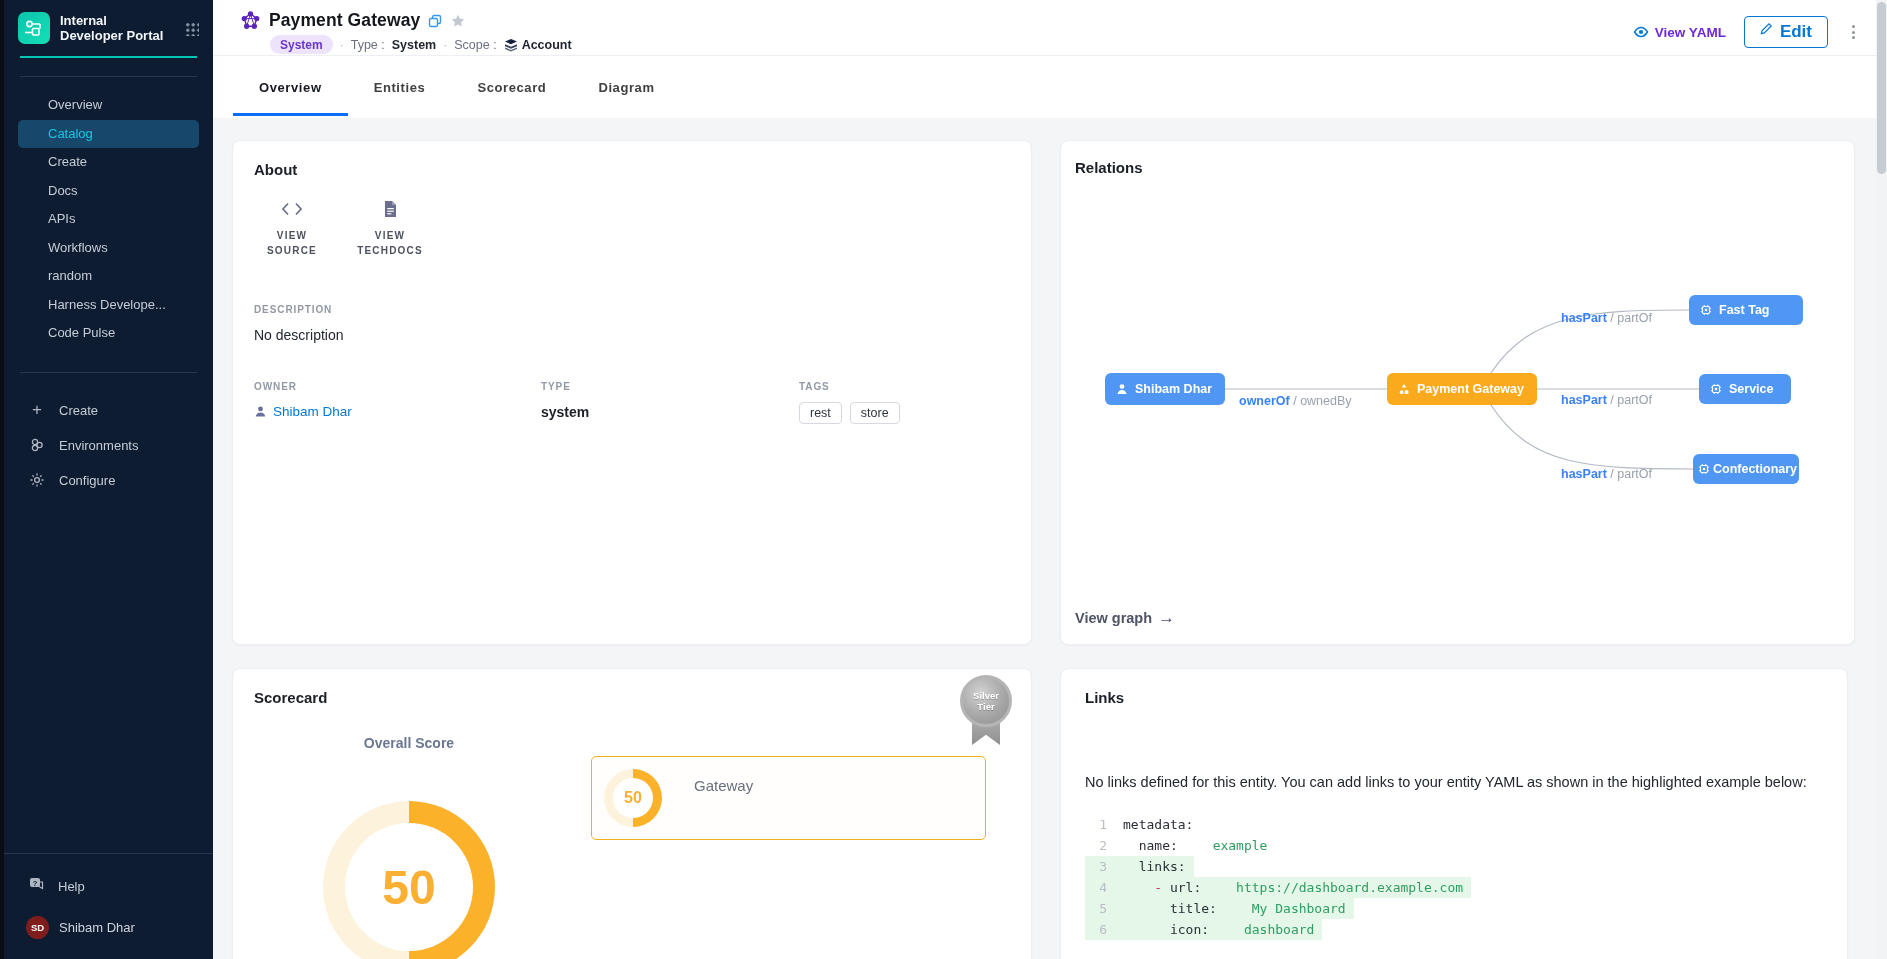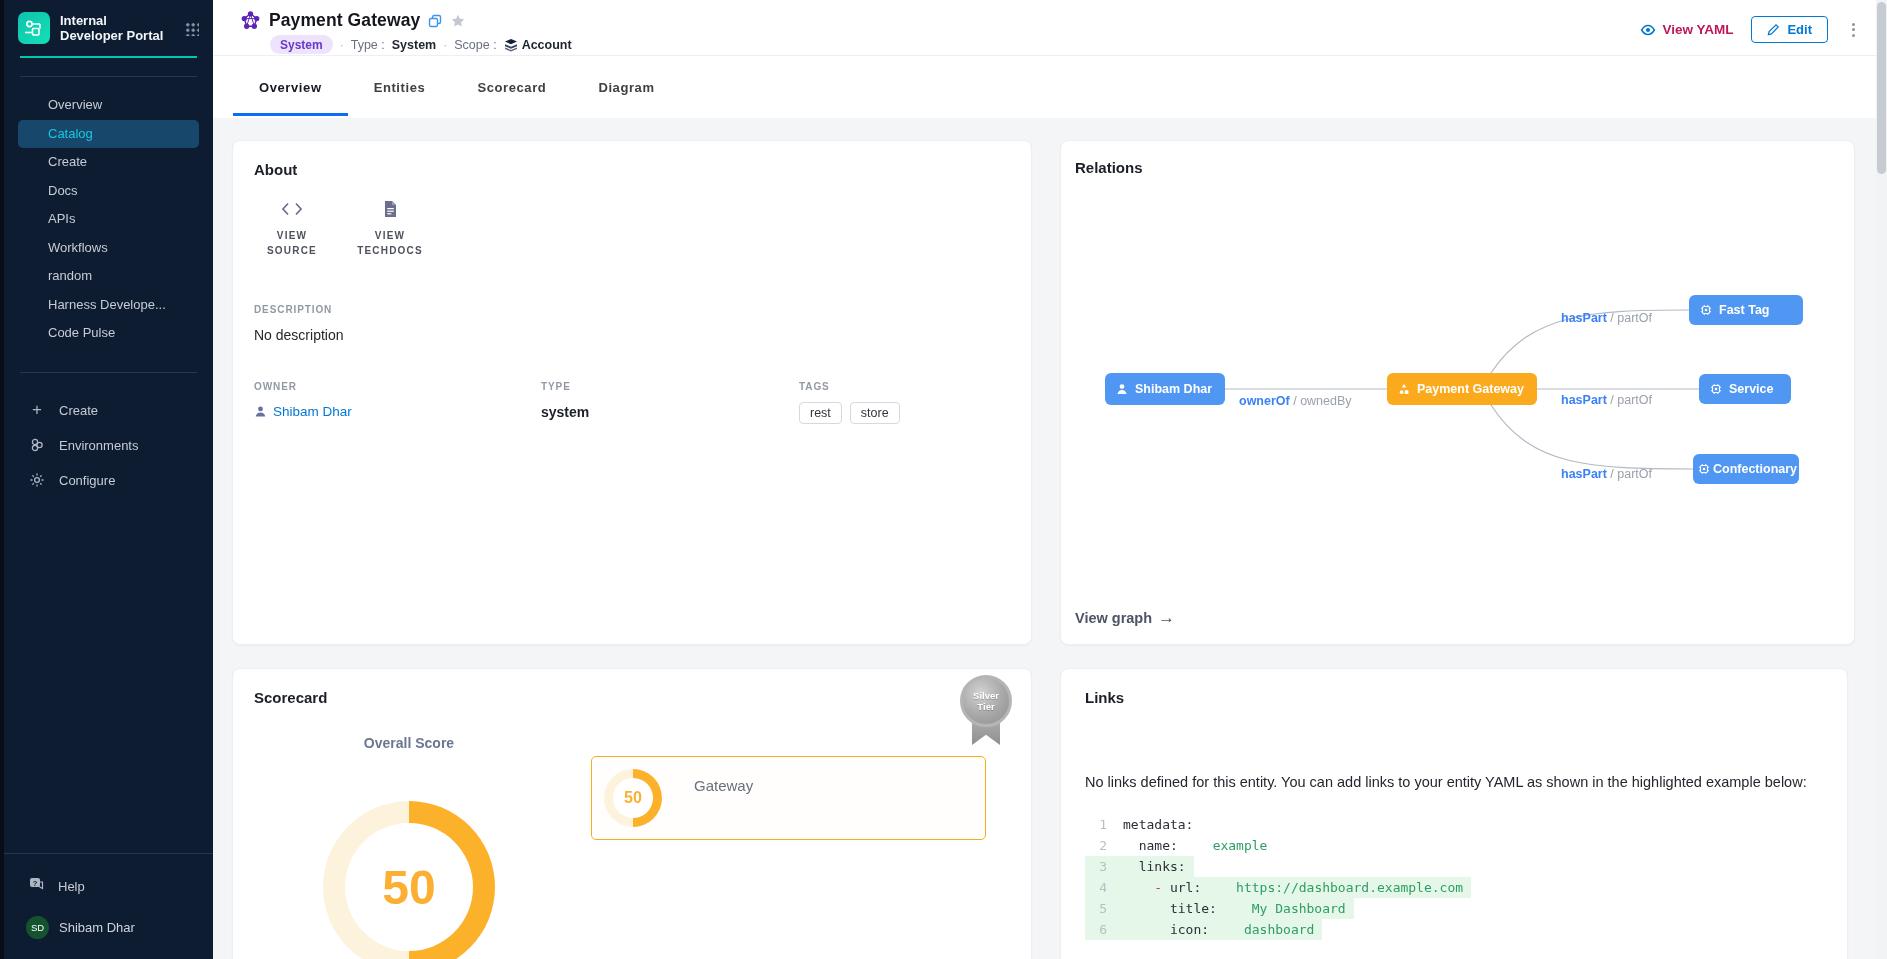--- a/index.html
+++ b/index.html
@@ -19,39 +19,39 @@
   .nav-item.active { background:#17486b; color:#18c7e6; }
   .nav-item { display:block; line-height:28.5px; padding-left:30px; }
   .side-actions { margin-top:20px; }
   .side-action { display:flex; align-items:center; height:35px; padding-left:24px; color:#c6ccd6; font-size:13px; cursor:pointer; }
   .side-action .ic { width:18px; margin-right:13px; display:flex; align-items:center; justify-content:center; color:#aeb6c4; font-size:15px; }
   .side-bottom { position:absolute; left:0; bottom:0; width:100%; }
   .side-bottom .bdiv { height:1px; background:#263650; margin:0 0 16px 0; }
   .help-row { display:flex; align-items:center; padding-left:24px; height:32px; color:#c6ccd6; font-size:13px; cursor:pointer; }
   .help-row .ic { margin-right:13px; }
   .user-row { display:flex; align-items:center; padding:14px 0 20px 22px; color:#cfd4dd; font-size:13px; cursor:pointer; }
-  .avatar { width:23px; height:23px; border-radius:50%; background:#14532d; color:#fff; font-size:9.5px; font-weight:400; display:flex; align-items:center; justify-content:center; margin-right:10px; }
+  .avatar { width:23px; height:23px; border-radius:50%; background:#7f1d1d; color:#fff; font-size:9.5px; font-weight:700; display:flex; align-items:center; justify-content:center; margin-right:10px; }
 
   
   .main { position:fixed; left:213px; top:0; width:1674px; height:959px; }
   .page-header { height:56px; background:#fff; display:flex; align-items:flex-start; padding:10px 26px 0 27px; border-bottom:1px solid #edeff3; }
   .title-block {}
   .title-row { display:flex; align-items:center; gap:8px; }
   .entity-icon { width:21px; height:21px; }
   .page-title { font-size:17.5px; font-weight:700; color:#14171d; letter-spacing:.1px; }
   .copy-icon, .star-icon { cursor:pointer; display:flex; }
   .sub-row { display:flex; align-items:center; gap:7px; margin:4px 0 0 30px; font-size:12.5px; }
   .pill-system { background:#ede3fc; color:#6938c9; font-weight:600; font-size:12px; padding:2.5px 10px; border-radius:10px; }
   .dot-sep { color:#aab0ba; font-size:12px; }
   .meta-label { color:#6a7080; }
   .meta-value { color:#1f242e; font-weight:600; }
   .scope-val { display:flex; align-items:center; gap:4px; font-weight:600; }
   .header-actions { margin-left:auto; display:flex; align-items:center; gap:18px; padding-top:6px; }
-  .view-yaml { display:flex; align-items:center; gap:6px; color:#be185d; font-size:13.5px; font-weight:600; cursor:pointer; }
-  .edit-btn { display:flex; align-items:center; gap:7px; color:#0278d5; font-size:13px; font-weight:600; border:1px solid #0278d5; background:#fff; border-radius:4px; padding:5px 15px; cursor:pointer; }
+  .view-yaml { display:flex; align-items:center; gap:6px; color:#6d28d9; font-size:13.5px; font-weight:600; cursor:pointer; }
+  .edit-btn { display:flex; gap:7px; color:#0278d5; font-size:17px; font-weight:600; border:1px solid #0278d5; background:#fff; border-radius:4px; padding:5px 15px; cursor:pointer; }
   .kebab { display:flex; flex-direction:column; gap:2.5px; padding:4px 6px; cursor:pointer; }
   .kebab i { width:3px; height:3px; border-radius:50%; background:#8d939e; }
 
   .tabbar { height:62px; background:#fff; display:flex; align-items:stretch; padding-left:20px; }
   .tab { padding:0 26px; display:flex; align-items:center; font-size:13px; letter-spacing:.6px; color:#404040; font-weight:600; position:relative; cursor:pointer; }
   .tab.active { color:#15181e; }
   .tab.active::after { content:""; position:absolute; left:0; right:0; bottom:2px; height:3px; background:#0a6ef5; }
 
   .content { position:relative; background:#f3f5f7; height:841px; }
   .card { position:absolute; background:#fff; border:1px solid #eceef2; border-radius:8px; box-shadow:0 1px 2px rgba(40,48,70,.04); }

